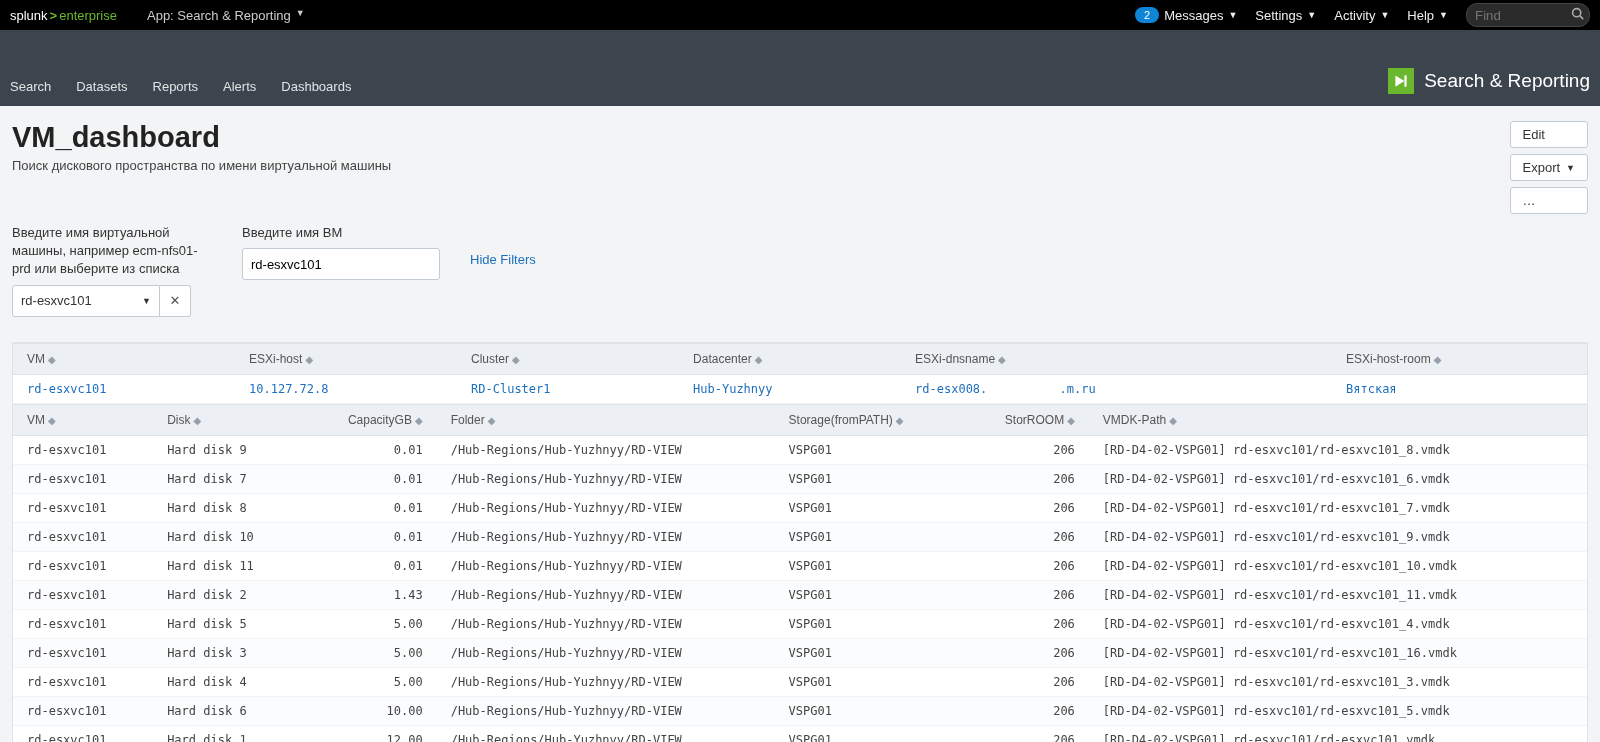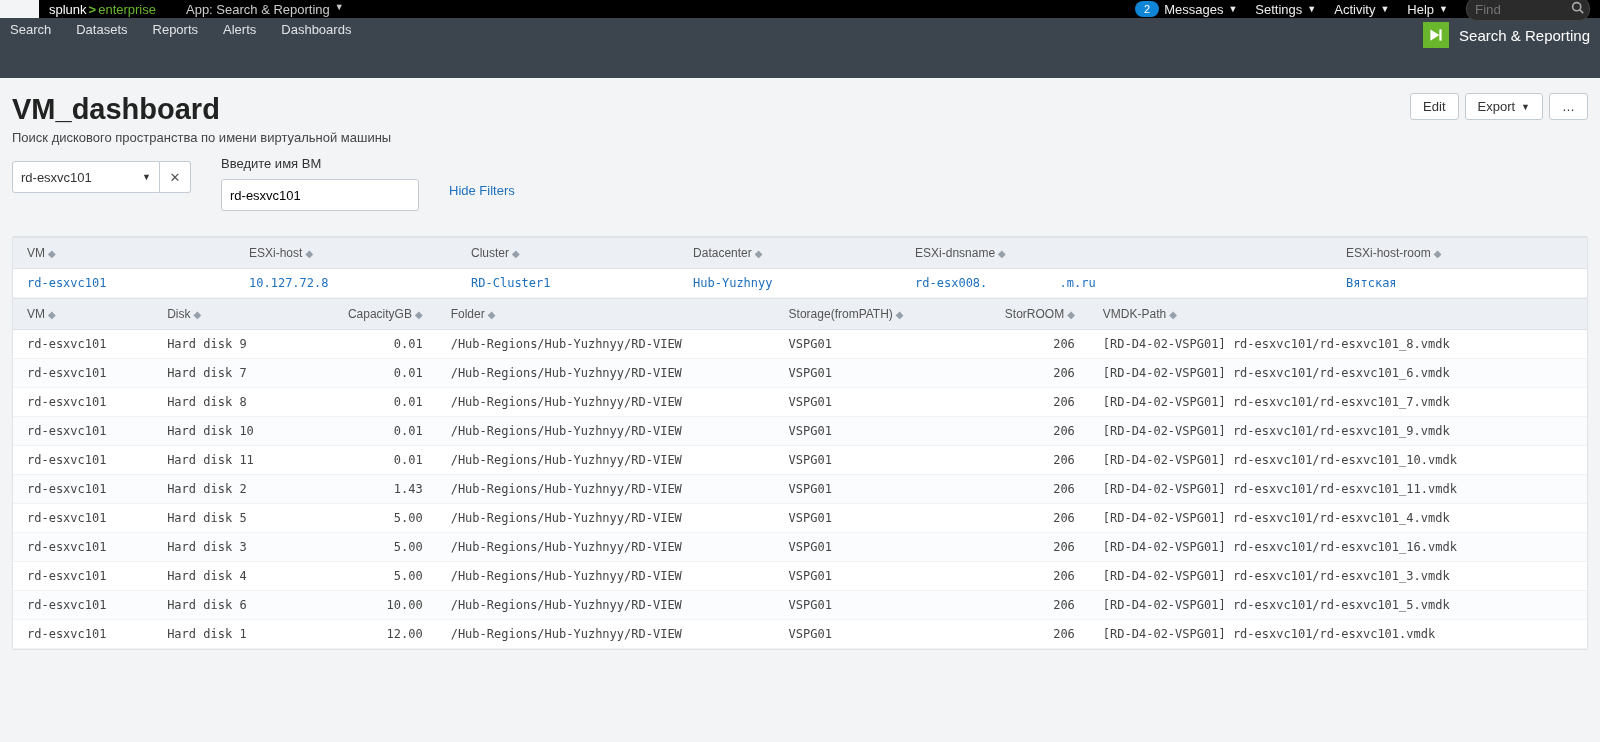--- a/index.html
+++ b/index.html
@@ -1,41 +1,41 @@
 <!DOCTYPE html>
 <html><head>
 <meta charset="utf-8">
 <style>
   html, body { margin:0; padding:0; font-family:"Helvetica Neue",Arial,sans-serif; background:#f2f4f5; color:#333; font-size:13px;}
   
-  .topbar{background:#000;color:#ccc;height:18px;display:flex;align-items:center;padding:0 10px;font-size:13px;margin-left:39px;}
+  .topbar{background:#000;color:#ccc;height:30px;display:flex;align-items:center;padding:0 10px;font-size:13px;}
   .brand{display:flex;align-items:center;gap:2px;font-weight:400;}
   .brand .sp{color:#fff;font-weight:400;}
   .brand .caret{color:#6ab72d;font-weight:bold;}
   .brand .ent{color:#6ab72d;}
   .app-ctx{margin-left:30px;color:#ccc;display:flex;align-items:flex-start;gap:5px;cursor:pointer;}
   .top-right{margin-left:auto;display:flex;align-items:center;gap:18px;}
   .top-right .item{display:flex;align-items:center;gap:5px;cursor:pointer;color:#eee;}
   .badge{background:#0e85d6;color:#fff;border-radius:10px;min-width:16px;height:16px;display:inline-flex;align-items:center;justify-content:center;font-size:11px;padding:0 4px;}
   .find-box{position:relative;}
   .find-box input{background:#2b2b2b;border:1px solid #444;color:#ccc;height:22px;width:90px;padding:0 24px 0 8px;border-radius:11px;}
   .find-box .searchicon{position:absolute;right:6px;top:4px;color:#aaa;font-size:13px;}
   .caret-down{font-size:9px;}
   
-  .navbar{background:#3c444d;height:52px;display:flex;align-items:flex-start;padding:4px 10px;color:#e0e3e6;font-size:13px;}
+  .navbar{background:#3c444d;height:52px;display:flex;align-items:flex-end;padding:12px 10px;color:#e0e3e6;font-size:13px;}
   .navbar .navitem{margin-right:25px;cursor:pointer;}
   .navbar-right{margin-left:auto;display:flex;align-items:center;gap:10px;}
   .sr-logo{width:26px;height:26px;background:#6ab72d;display:flex;align-items:center;justify-content:center;color:#fff;font-weight:bold;font-size:18px;}
-  .sr-label{color:#fff;font-size:15px;}
+  .sr-label{color:#fff;font-size:19px;}
   
   .page{padding:15px 12px;}
   .page-header{display:flex;align-items:flex-start;}
   .title-block h1{margin:0;font-size:29px;font-weight:600;color:#222;}
   .subtitle-desc{color:#444;margin-top:4px;font-size:13px;}
-  .header-buttons{margin-left:auto;display:flex;gap:6px;}
+  .header-buttons{margin-left:auto;display:flex;gap:6px;flex-direction:column;}
   .btn{background:#fff;border:1px solid #c3cbd4;border-radius:3px;padding:5px 12px;font-size:13px;cursor:pointer;display:inline-flex;align-items:center;gap:6px;color:#333;}
   
   .inputs-row{display:flex;gap:30px;margin-top:10px;align-items:flex-start;}
   .input-col .lbl{font-size:13px;color:#333;display:block;max-width:200px;line-height:1.4;}
   .select-like{margin-top:6px;display:flex;}
   .select-box{width:130px;height:30px;border:1px solid #c3cbd4;border-radius:3px 0 0 3px;background:#fff;display:flex;align-items:center;padding:0 8px;justify-content:space-between;cursor:pointer;}
   .clear-btn{width:30px;height:30px;border:1px solid #c3cbd4;border-left:0;border-radius:0 3px 3px 0;background:#fff;display:flex;align-items:center;justify-content:center;cursor:pointer;color:#555;}
   .text-input{width:180px;height:30px;border:1px solid #c3cbd4;border-radius:3px;background:#fff;padding:0 8px;font-size:13px;}
   .hide-filters{color:#1e6fbd;font-size:13px;margin-top:28px;cursor:pointer;text-align:center;}
   
@@ -123,20 +123,21 @@
       <button class="btn">
         <span>Export</span>
         <span class="caret-down">▼</span>
       </button>
       <button class="btn">…</button>
     </div>
   </div>
 
   <div class="inputs-row">
     <div class="input-col">
+      <span class="lbl">Введите имя виртуальной машины, например ecm-nfs01-prd или выберите из списка</span>
       <div class="select-like">
         <div class="select-box">
           <span>rd-esxvc101</span>
           <span class="caret-down">▼</span>
         </div>
         <div class="clear-btn">
           <span>✕</span>
         </div>
       </div>
     </div>

